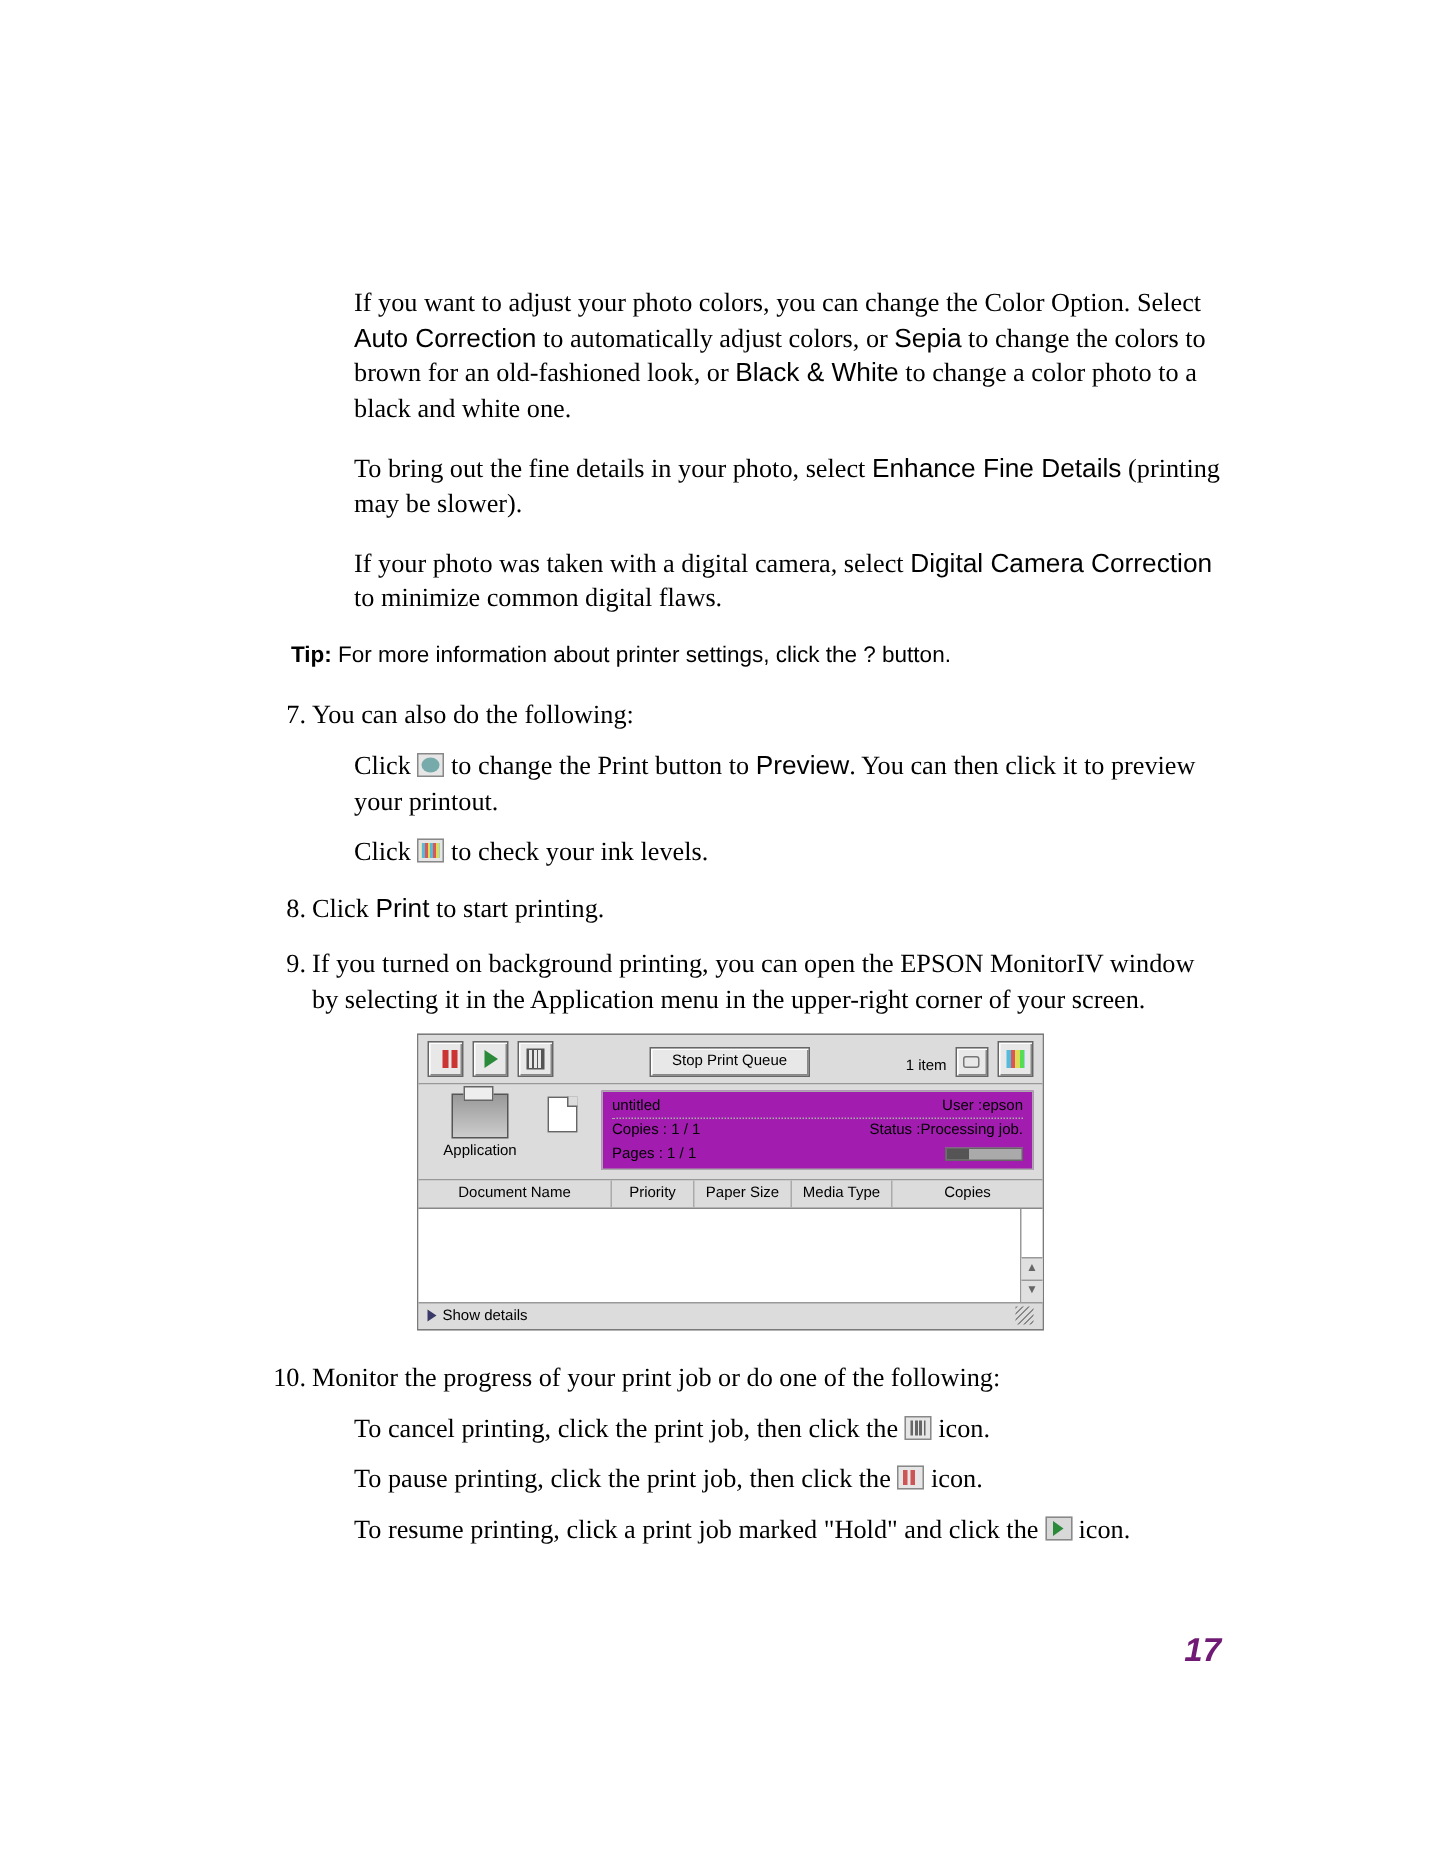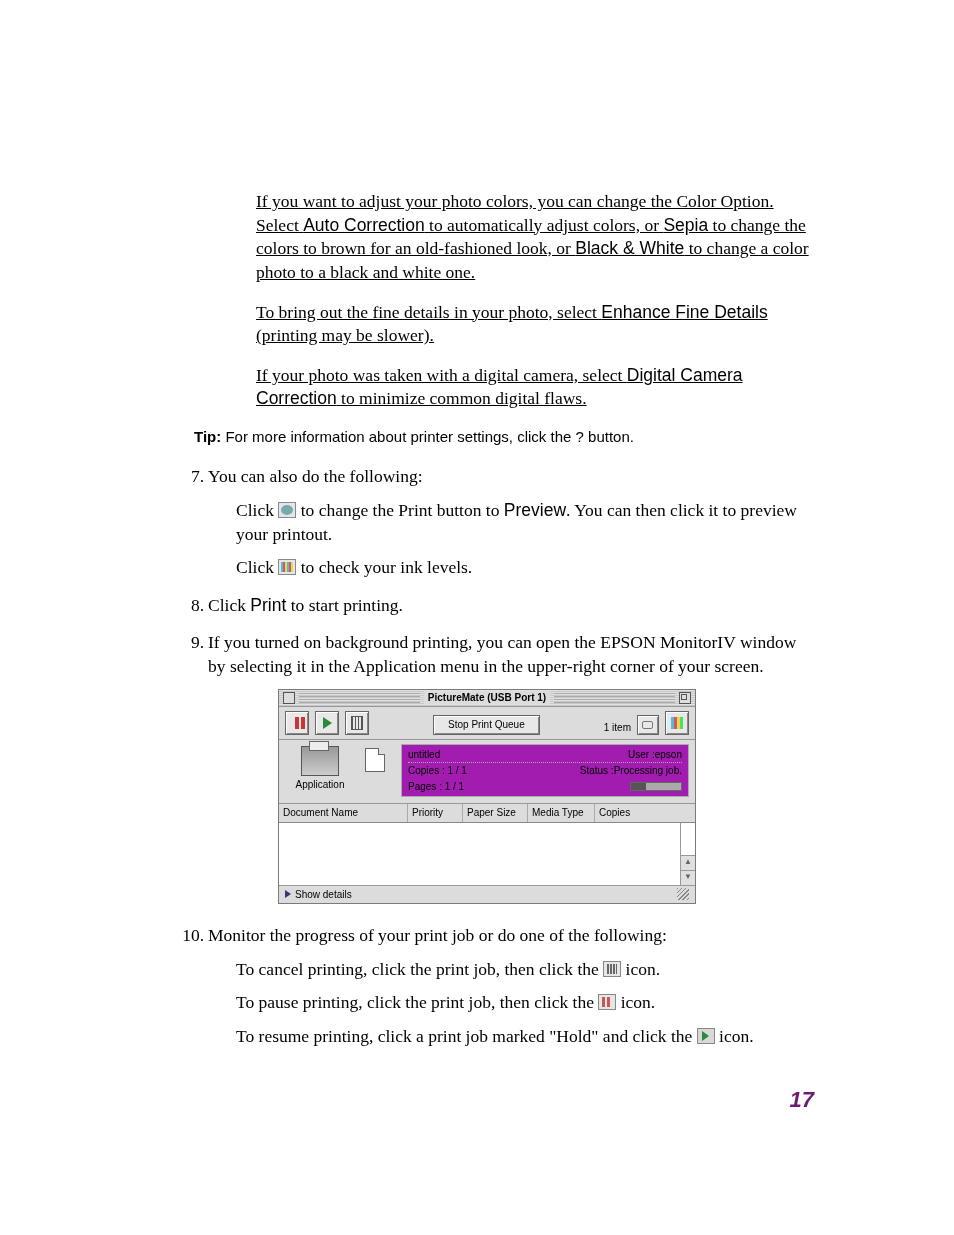--- a/index.html
+++ b/index.html
@@ -12,21 +12,21 @@
   .page {
     width: 954px;
     height: 1235px;
     position: relative;
     box-sizing: border-box;
     padding: 190px 140px 80px 180px;
     font-size: 17.5px;
     line-height: 1.35;
   }
   .sans { font-family: Arial, Helvetica, sans-serif; }
-  .para-block { margin: 0 0 16px 76px; text-decoration: underline; }
+  .para-block { margin: 0 0 16px 56px; }
   .tip-row { margin: 14px 0 18px 14px; font-family: Arial, Helvetica, sans-serif; font-size: 15px; }
   .tip-label { font-weight: bold; }
   ol.steps { list-style: none; margin: 0; padding: 0; }
   ol.steps > li { position: relative; padding-left: 28px; margin-bottom: 14px; }
   ol.steps > li > .num { position: absolute; left: -4px; top: 0; width: 28px; text-align: right; }
   .sub { margin: 10px 0 10px 28px; }
   .inline-icon {
     display: inline-block;
     width: 16px; height: 14px;
     border: 1px solid #888;
@@ -122,21 +122,21 @@
   .printer-icon::before{content:"";position:absolute;left:7px;top:-6px;width:18px;height:8px;background:#eee;border:1px solid #666;}
   .info-grid{flex:1;border:1px solid #aaa;background:#a21caf;padding:2px 6px;}
   .info-top{display:flex;justify-content:space-between;padding:1px 0;border-bottom:1px dotted #aaa;}
   .info-line{display:flex;justify-content:space-between;padding:1px 0;}
   .prog-wrap{display:flex;align-items:center;gap:4px;}
   .prog{width:50px;height:7px;border:1px solid #666;background:#aaa;position:relative;}
   .prog::after{content:"";position:absolute;left:0;top:0;bottom:0;width:30%;background:#555;}
   .doc-icon{display:inline-block;width:18px;height:22px;border:1px solid #666;background:#fff;position:relative;vertical-align:middle;margin-right:6px;}
   .doc-icon::after{content:"";position:absolute;right:-1px;top:-1px;width:6px;height:6px;background:#dcdcdc;border-left:1px solid #666;border-bottom:1px solid #666;}
   .table-head{display:flex;background:#dcdcdc;border-bottom:1px solid #888;}
-  .th{padding:2px 4px;border-right:1px solid #aaa;font-size:10px;}
+  .th{padding:2px 4px;border-right:1px solid #aaa;font-size:10px;text-align:center;}
   .queue-body{height:62px;background:#fff;position:relative;}
   .scroll-btns{position:absolute;right:0;top:0;bottom:0;width:14px;border-left:1px solid #999;display:flex;flex-direction:column;justify-content:flex-end;}
   .sbtn{height:14px;border-top:1px solid #999;background:#e0e0e0;display:flex;align-items:center;justify-content:center;font-size:8px;color:#666;}
   .footer-row{display:flex;align-items:center;padding:2px 6px;background:#dcdcdc;border-top:1px solid #999;}
   .disclose{display:inline-block;width:0;height:0;border-left:6px solid #3a3a6a;border-top:4px solid transparent;border-bottom:4px solid transparent;margin-right:4px;}
   .resize{margin-left:auto;width:12px;height:12px;background:repeating-linear-gradient(135deg,#888 0 1px,transparent 1px 3px);}
 
   .page-number {
     position: absolute;
     right: 140px;
@@ -185,27 +185,20 @@
       <span class="num">8.</span>
       <span>Click </span><span class="sans">Print</span><span> to start printing.</span>
     </li>
 
     <li>
       <span class="num">9.</span>
       <span>If you turned on background printing, you can open the EPSON MonitorIV window by selecting it in the Application menu in the upper-right corner of your screen.</span>
 
       
       <div class="window">
-        <div class="titlebar">
-          <span class="close-box"></span>
-          <span class="stripes"></span>
-          <span class="title">PictureMate (USB Port 1)</span>
-          <span class="stripes"></span>
-          <span class="zoom-box"></span>
-        </div>
 
         <div class="toolbar-row">
           <span class="btn3d pause-r"></span>
           <span class="btn3d play-g"></span>
           <span class="btn3d trash-g"></span>
           <span style="flex:1"></span>
           <span class="btn-long">Stop Print Queue</span>
           <span style="flex:1"></span>
           <span>1 item</span>
           <span class="spooler-btn"></span>

